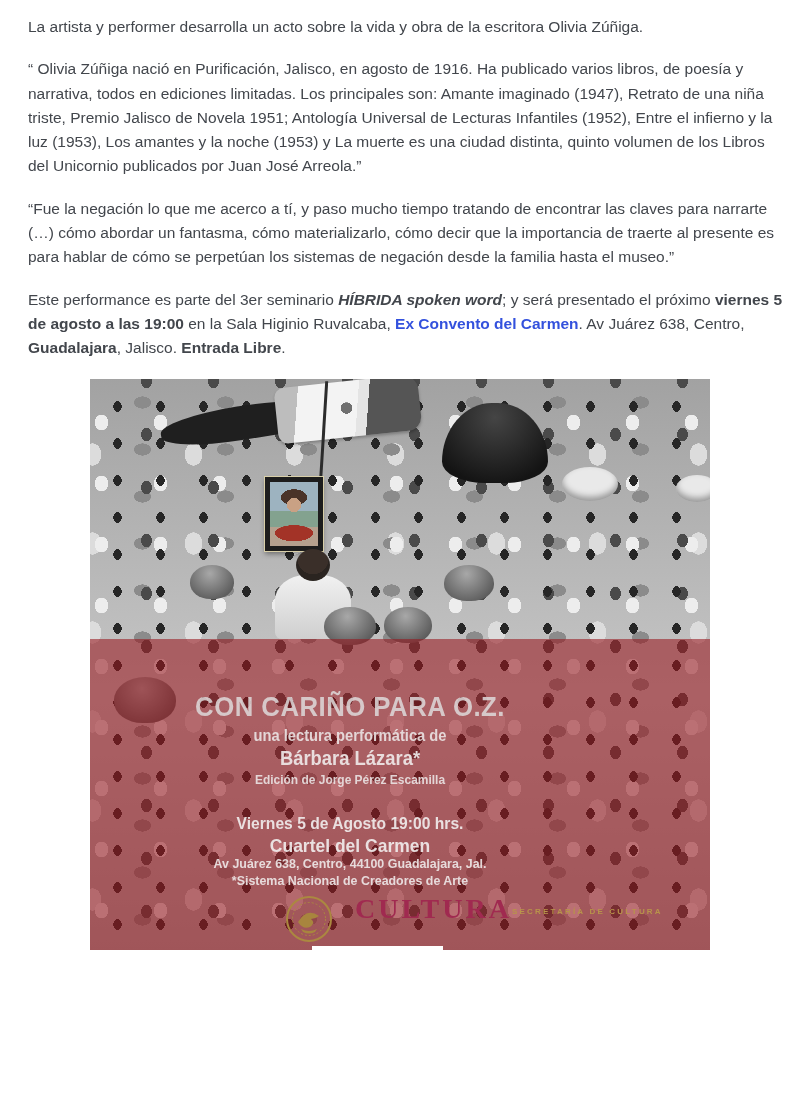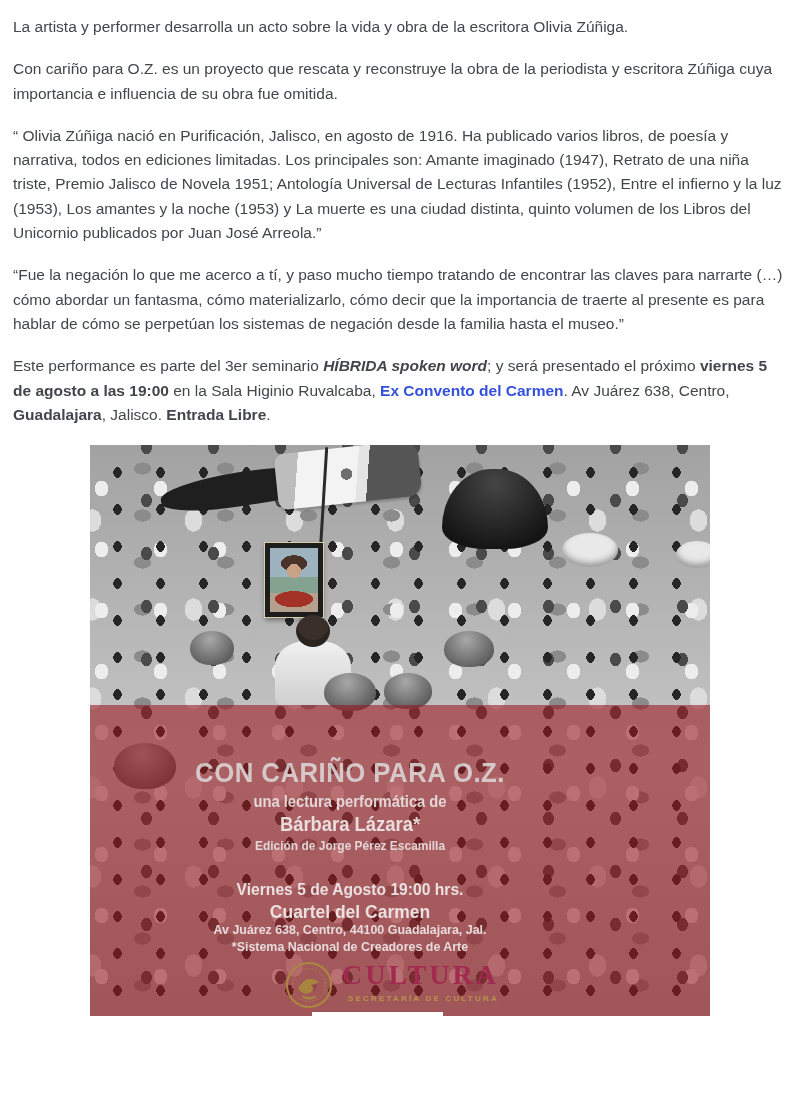--- a/index.html
+++ b/index.html
@@ -9,21 +9,21 @@
     --cultura:#a02a50;
     --gold:#b8944a;
   }
   *{box-sizing:border-box;}
   html,body{margin:0;padding:0;}
   body{
     width:800px;height:1102px;overflow:hidden;background:#ffffff;
     font-family:"Liberation Sans","DejaVu Sans",sans-serif;
   }
   
-  .article{padding:15px 13px 0 13px;}
+  .article{padding:15px 13px 0 28px;}
   .article p{
     margin:0 0 18px 0;
     font-size:15.5px;line-height:24.3px;color:var(--ink);
   }
   .seg-n{font-style:normal;}
   .seg-i{}
   .seg-b{font-weight:bold;}
   .seg-bi{font-weight:bold;font-style:italic;}
   a.seg-a{color:var(--link);font-weight:bold;text-decoration:none;cursor:pointer;}
   
@@ -117,39 +117,38 @@
   .cap-author{font-size:20px;line-height:22px;font-weight:bold;margin-top:2px;color:rgba(240,235,235,0.9);}
   .cap-edition{font-size:13px;line-height:15px;font-weight:bold;margin-top:3px;color:rgba(236,231,231,0.88);}
   .cap-datetime{font-size:17px;line-height:19px;font-weight:bold;margin-top:27px;color:rgba(240,236,236,0.92);}
   .cap-venue{font-size:19px;line-height:21px;font-weight:bold;margin-top:2px;color:rgba(240,236,236,0.92);}
   .cap-address{font-size:13.5px;line-height:15px;font-weight:bold;margin-top:0;color:rgba(238,233,233,0.9);}
   .cap-note{font-size:13.5px;line-height:15px;font-weight:bold;margin-top:2px;color:rgba(238,233,233,0.9);}
   .logo{
     position:absolute;left:195px;top:516px;display:flex;align-items:flex-start;gap:9px;z-index:3;
   }
   .seal{width:48px;height:48px;flex:0 0 auto;}
-  .logo-text{display:flex;flex-direction:column;align-items:flex-end;}
+  .logo-text{display:flex;flex-direction:row;align-items:center;margin-left:13px;}
   .logo-name{
     font-family:"Liberation Serif","DejaVu Serif",serif;font-weight:bold;
     font-size:28px;line-height:28px;letter-spacing:3px;color:var(--cultura);
   }
   .logo-sub{
     margin-top:5px;font-size:8px;line-height:9px;letter-spacing:2.2px;
     font-weight:bold;color:var(--gold);
   }
   .white-strip{
     position:absolute;left:222px;bottom:0;width:131px;height:4px;background:#ffffff;z-index:4;
   }
 </style>
 </head>
 <body>
 
 <div class="article" id="article">
     <p><span class="seg-n">La artista y performer desarrolla un acto sobre la vida y obra de la escritora Olivia Zúñiga.</span></p>
-    <p><span class="seg-n">Con cariño para O.Z. es un proyecto que rescata y reconstruye la obra de la periodista y escritora Zúñiga cuya importancia e influencia de su obra fue omitida.</span></p>
     <p><span class="seg-n">“ Olivia Zúñiga nació en Purificación, Jalisco, en agosto de 1916. Ha publicado varios libros, de poesía y narrativa, todos en ediciones limitadas. Los principales son: </span><span class="seg-i">Amante imaginado</span><span class="seg-n"> (1947), </span><span class="seg-i">Retrato de una niña triste</span><span class="seg-n">, Premio Jalisco de Novela 1951; </span><span class="seg-i">Antología Universal de Lecturas Infantiles</span><span class="seg-n"> (1952), </span><span class="seg-i">Entre el infierno y la luz</span><span class="seg-n"> (1953), </span><span class="seg-i">Los amantes y la noche</span><span class="seg-n"> (1953) y </span><span class="seg-i">La muerte es una ciudad distinta</span><span class="seg-n">, quinto volumen de los Libros del Unicornio publicados por Juan José Arreola.”</span></p>
     <p><span class="seg-n">“Fue la negación lo que me acerco a tí, y paso mucho tiempo tratando de encontrar las claves para narrarte (…) cómo abordar un fantasma, cómo materializarlo, cómo decir que la importancia de traerte al presente es para hablar de cómo se perpetúan los sistemas de negación desde la familia hasta el museo.”</span></p>
     <p><span class="seg-n">Este performance es parte del 3er seminario </span><span class="seg-bi">HÍBRIDA spoken word</span><span class="seg-n">; y será presentado el próximo </span><span class="seg-b">viernes 5 de agosto a las 19:00</span><span class="seg-n"> en la Sala Higinio Ruvalcaba, </span><a href="#" class="seg-a">Ex Convento del Carmen</a><span class="seg-n">. Av Juárez 638, Centro, </span><span class="seg-b">Guadalajara</span><span class="seg-n">, Jalisco. </span><span class="seg-b">Entrada Libre</span><span class="seg-n">.</span></p>
   </div>
 
 <figure class="poster" style="margin:13px auto 0 auto;">
   <div class="photo"></div>
 
   <div class="banner-dark"></div>
   <div class="flag">

